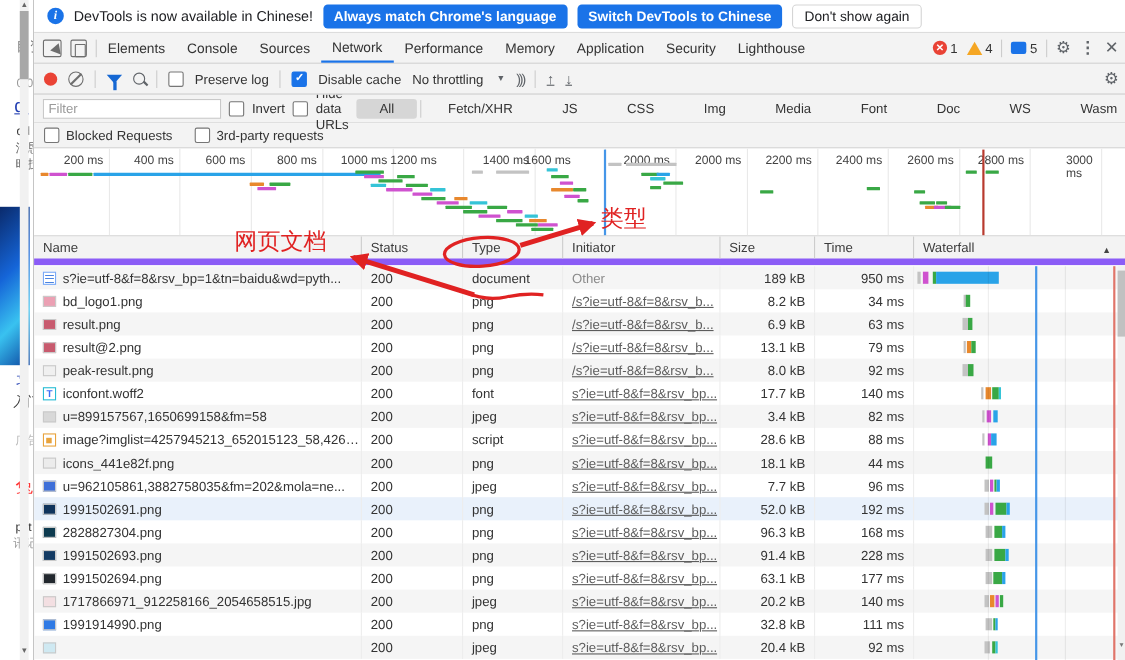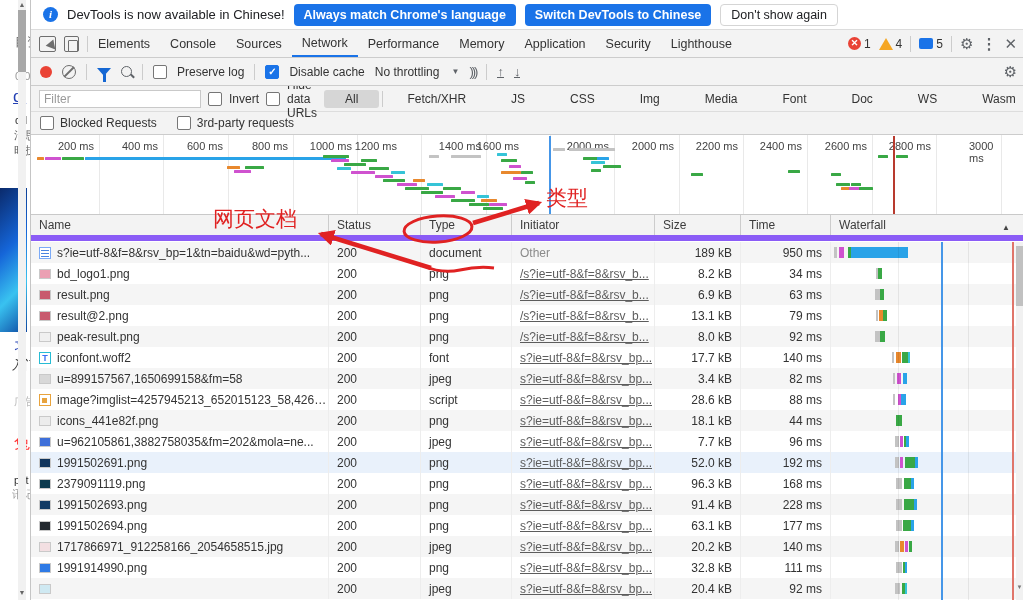--- a/index.html
+++ b/index.html
@@ -561,21 +561,21 @@
           <div class="cell c6">
             <span class="wfseg" style="left: 64px; width: 4px; background: rgb(195, 195, 195);"></span>
             <span class="wfseg" style="left: 69px; width: 3px; background: rgb(207, 82, 207);"></span>
             <span class="wfseg" style="left: 74px; width: 10px; background: rgb(57, 168, 69);"></span>
             <span class="wfseg" style="left: 84px; width: 3px; background: rgb(41, 163, 232);"></span>
           </div>
         </div>
         <div class="row">
           <div class="cell c0">
             <span class="fileicon fi-img" style="background: rgb(13, 59, 79);"></span>
-            <span class="ntext">2379091119.png</span>
+            <span class="ntext">2828827304.png</span>
           </div>
           <div class="cell c1">200</div>
           <div class="cell c2">png</div>
           <div class="cell c3">
             <span class="ilink">s?ie=utf-8&amp;f=8&amp;rsv_bp...</span>
           </div>
           <div class="cell c4">96.3 kB</div>
           <div class="cell c5">168 ms</div>
           <div class="cell c6">
             <span class="wfseg" style="left: 65px; width: 6px; background: rgb(195, 195, 195);"></span>

